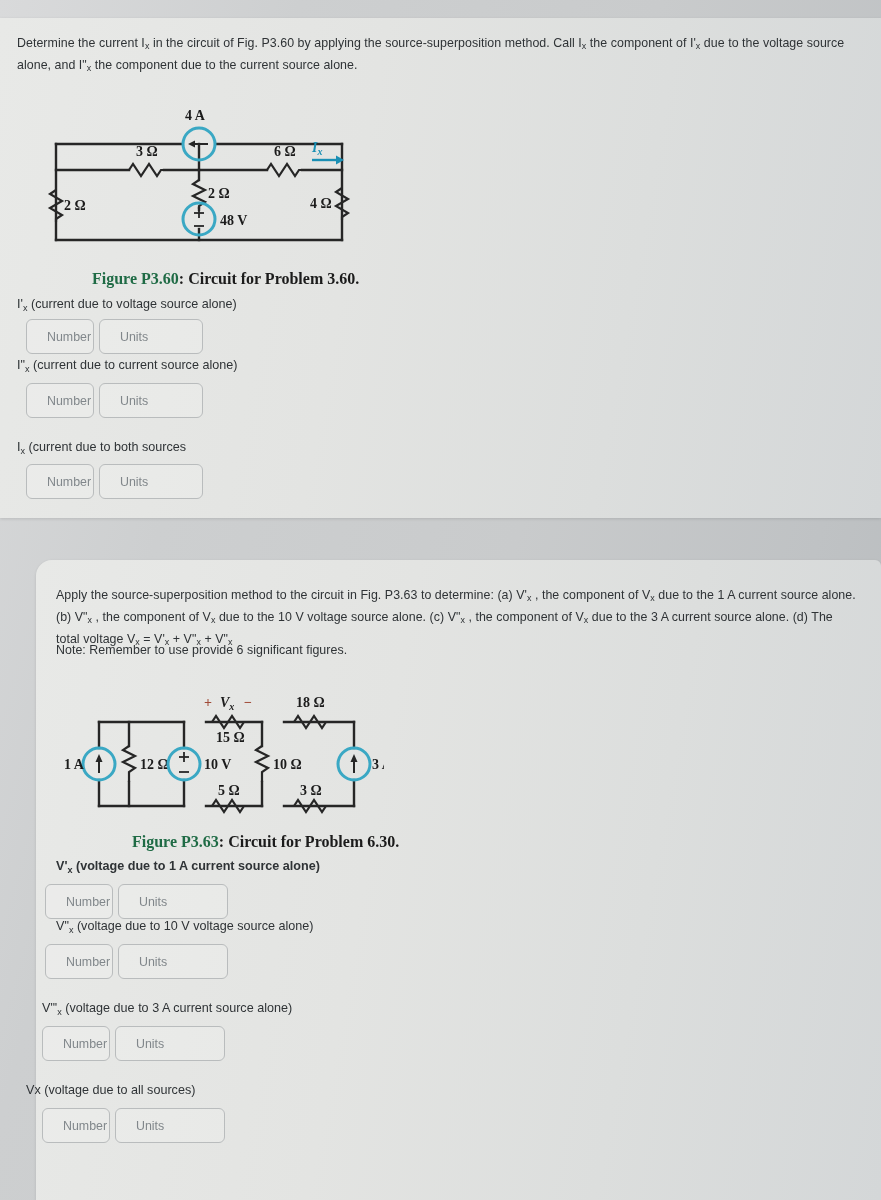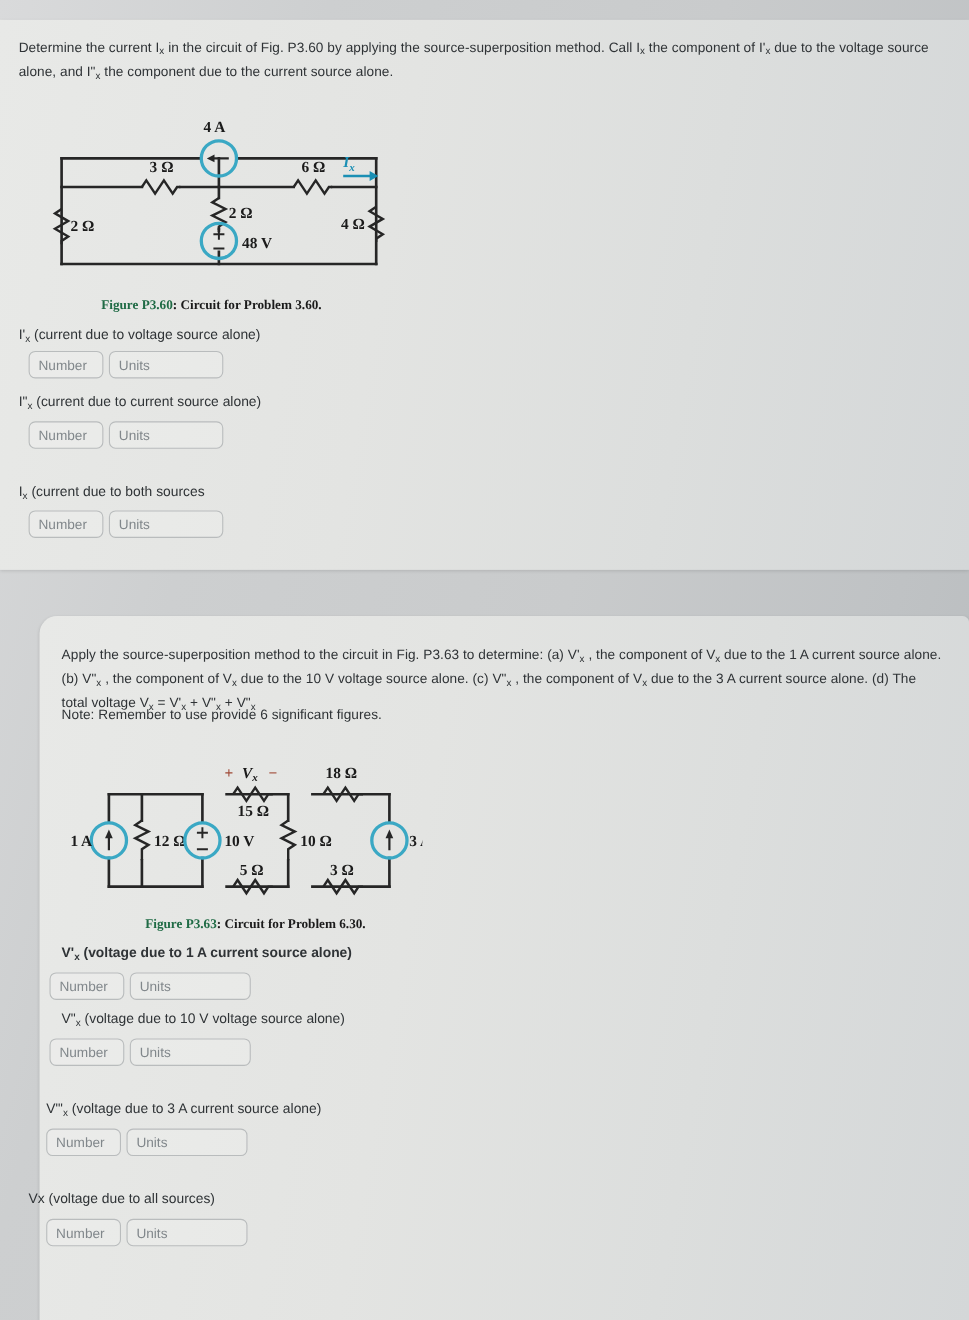--- a/index.html
+++ b/index.html
@@ -41,47 +41,47 @@
   #prompt-1 { left: 17px; top: 34px; width: 855px; }
   #prompt-2 { left: 56px; top: 586px; width: 800px; }
   #note-2   { left: 56px; top: 641px; width: 800px; }
 
   sub { font-size: 0.72em; vertical-align: -0.28em; }
 
   
   .fig-cap {
     position: absolute;
     font-family: "Liberation Serif", serif;
-    font-size: 12px;
+    font-size: 16px;
     font-weight: bold;
     color: #1b1b1b;
     white-space: nowrap;
   }
   .fig-cap .figno { color: #1f6b45; }
   #fig-cap-1 { left: 92px; top: 270px; }
   #fig-cap-2 { left: 132px; top: 833px; }
 
   
   .ans-label {
     position: absolute;
     color: #2f3336;
     font-size: 12.6px;
     white-space: nowrap;
   }
   .field-row { position: absolute; display: flex; gap: 5px; }
   .field {
     box-sizing: border-box;
-    height: 25px;
+    height: 35px;
     border: 1px solid #b9bcbd;
     border-radius: 6px;
     background: rgba(255,255,255,0.16);
     color: #81878b;
     font-size: 12.4px;
     font-family: "Liberation Sans", sans-serif;
-    padding: 0 8px;
+    padding: 0 20px;
     display: flex;
     align-items: center;
     outline: none;
   }
   .field.num  { width: 68px; }
   .field.unit { width: 104px; }
   .field.unit-w { width: 110px; }
 
   
   .circuit { position: absolute; }

